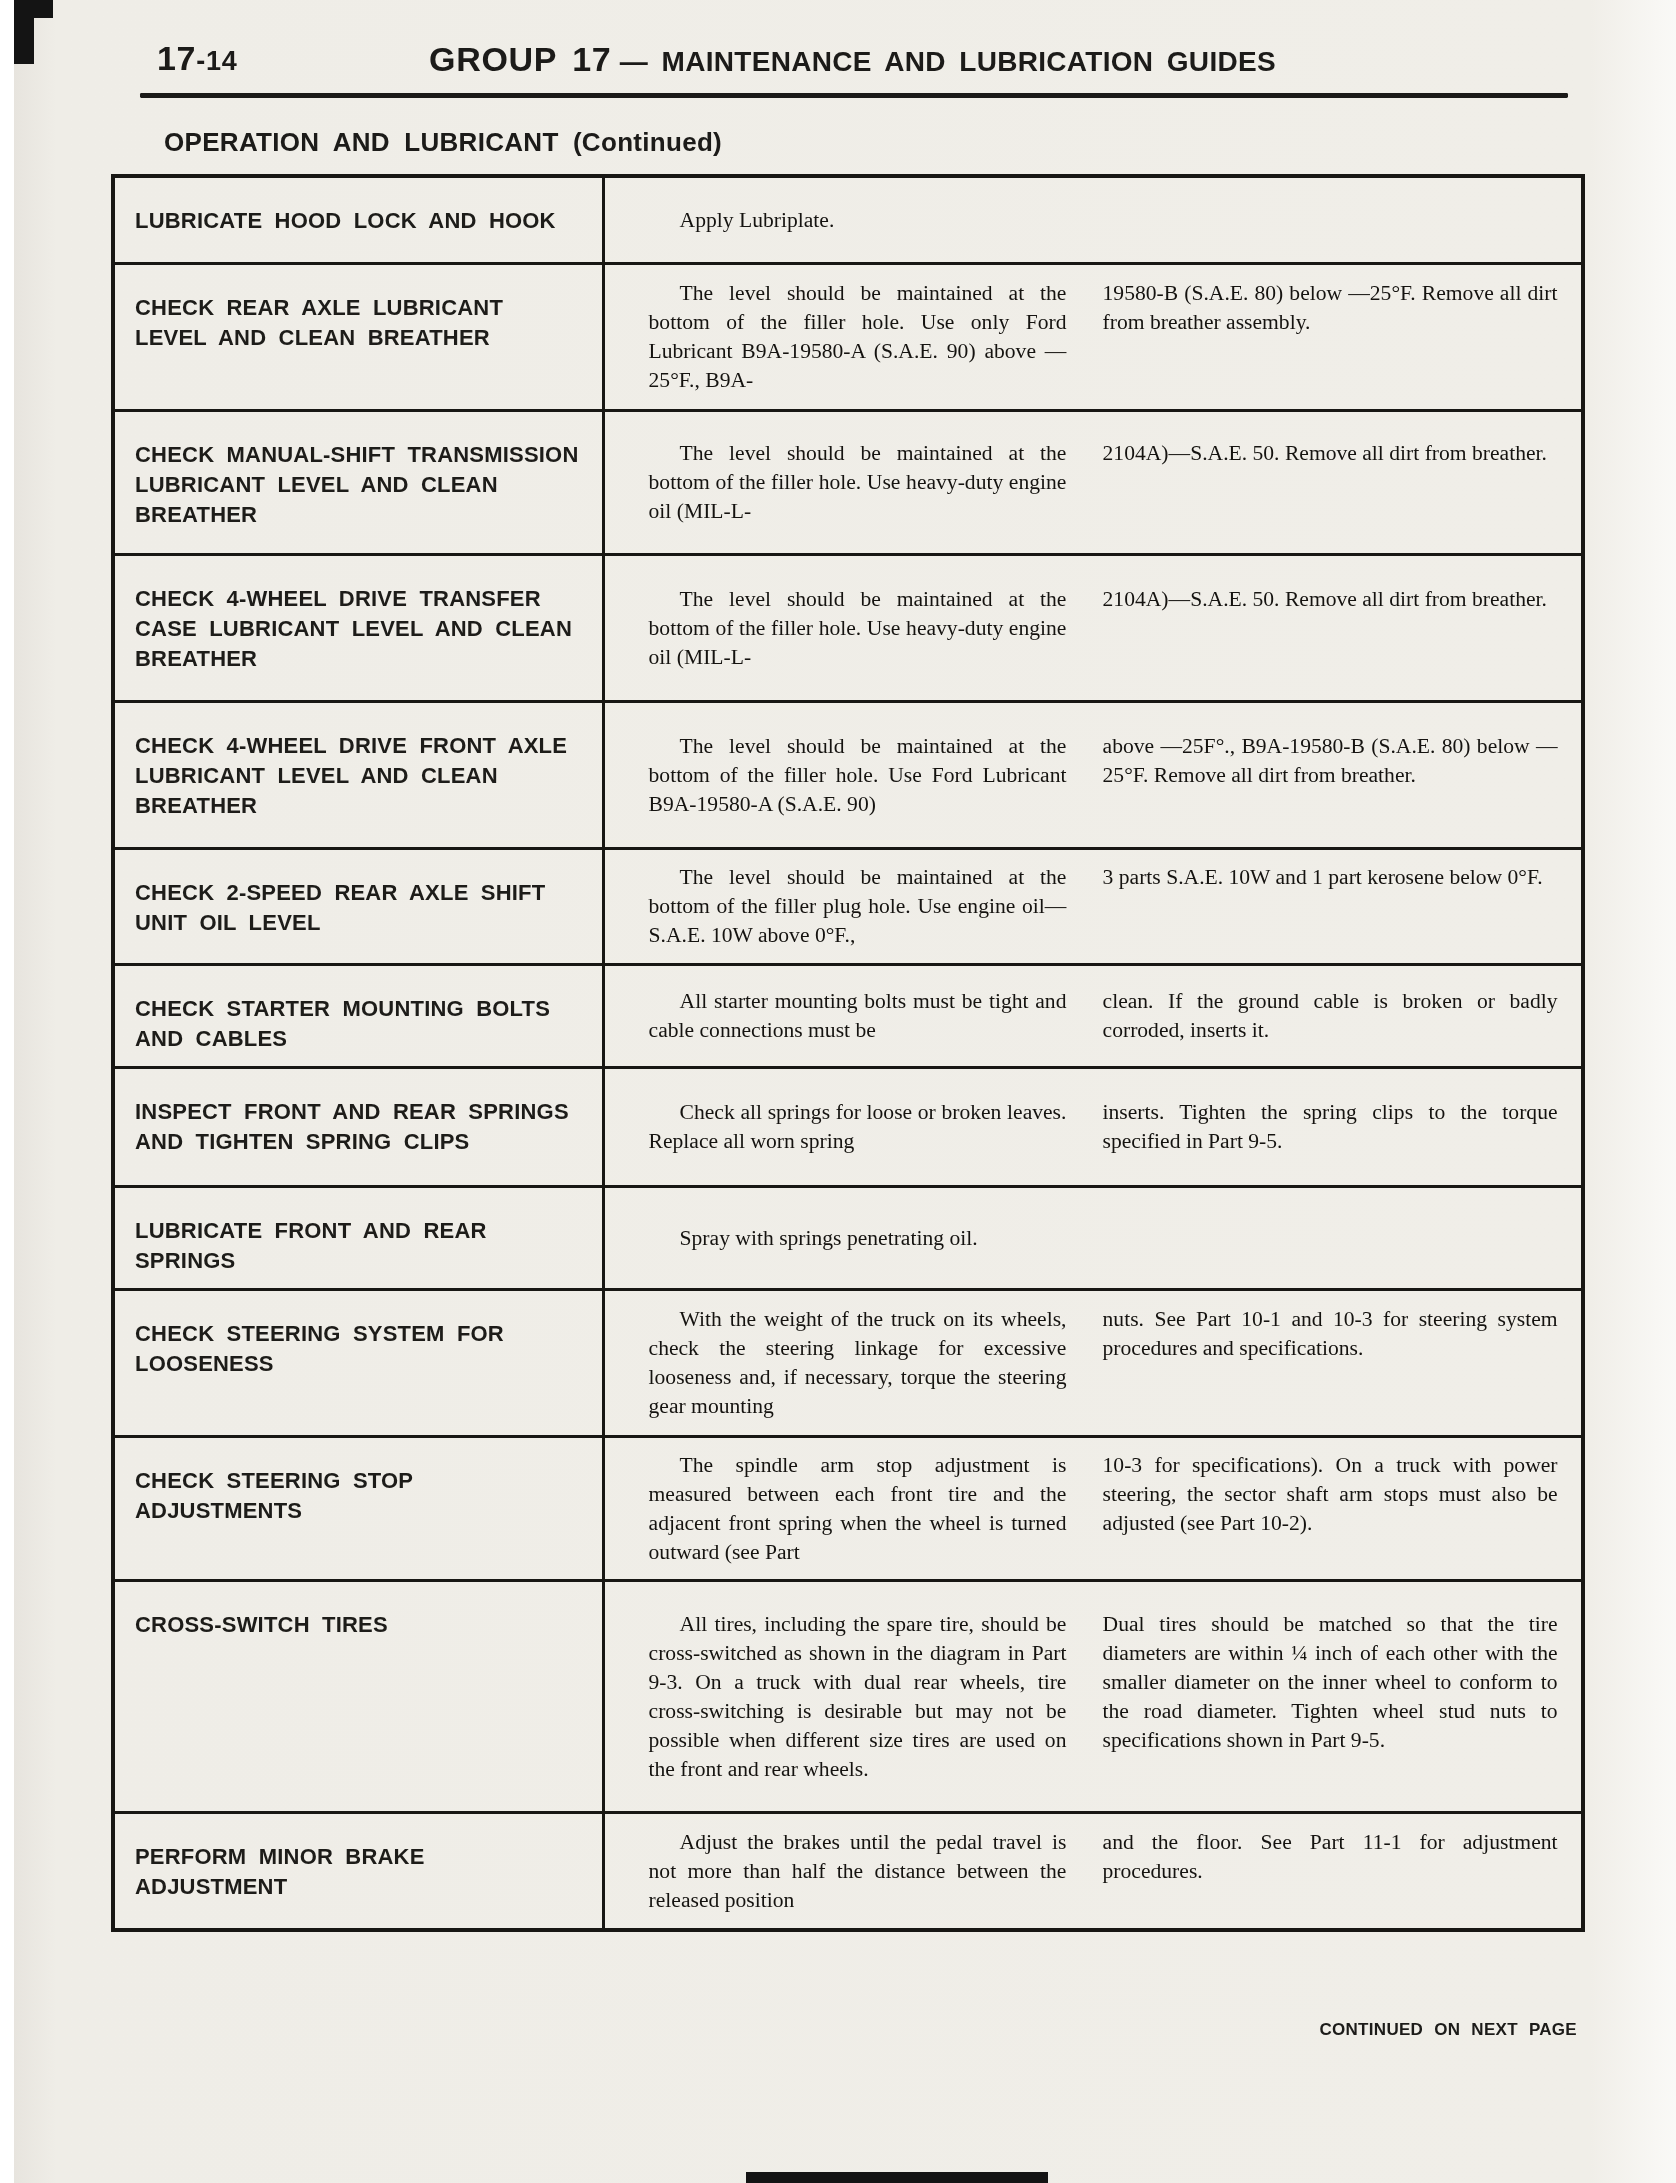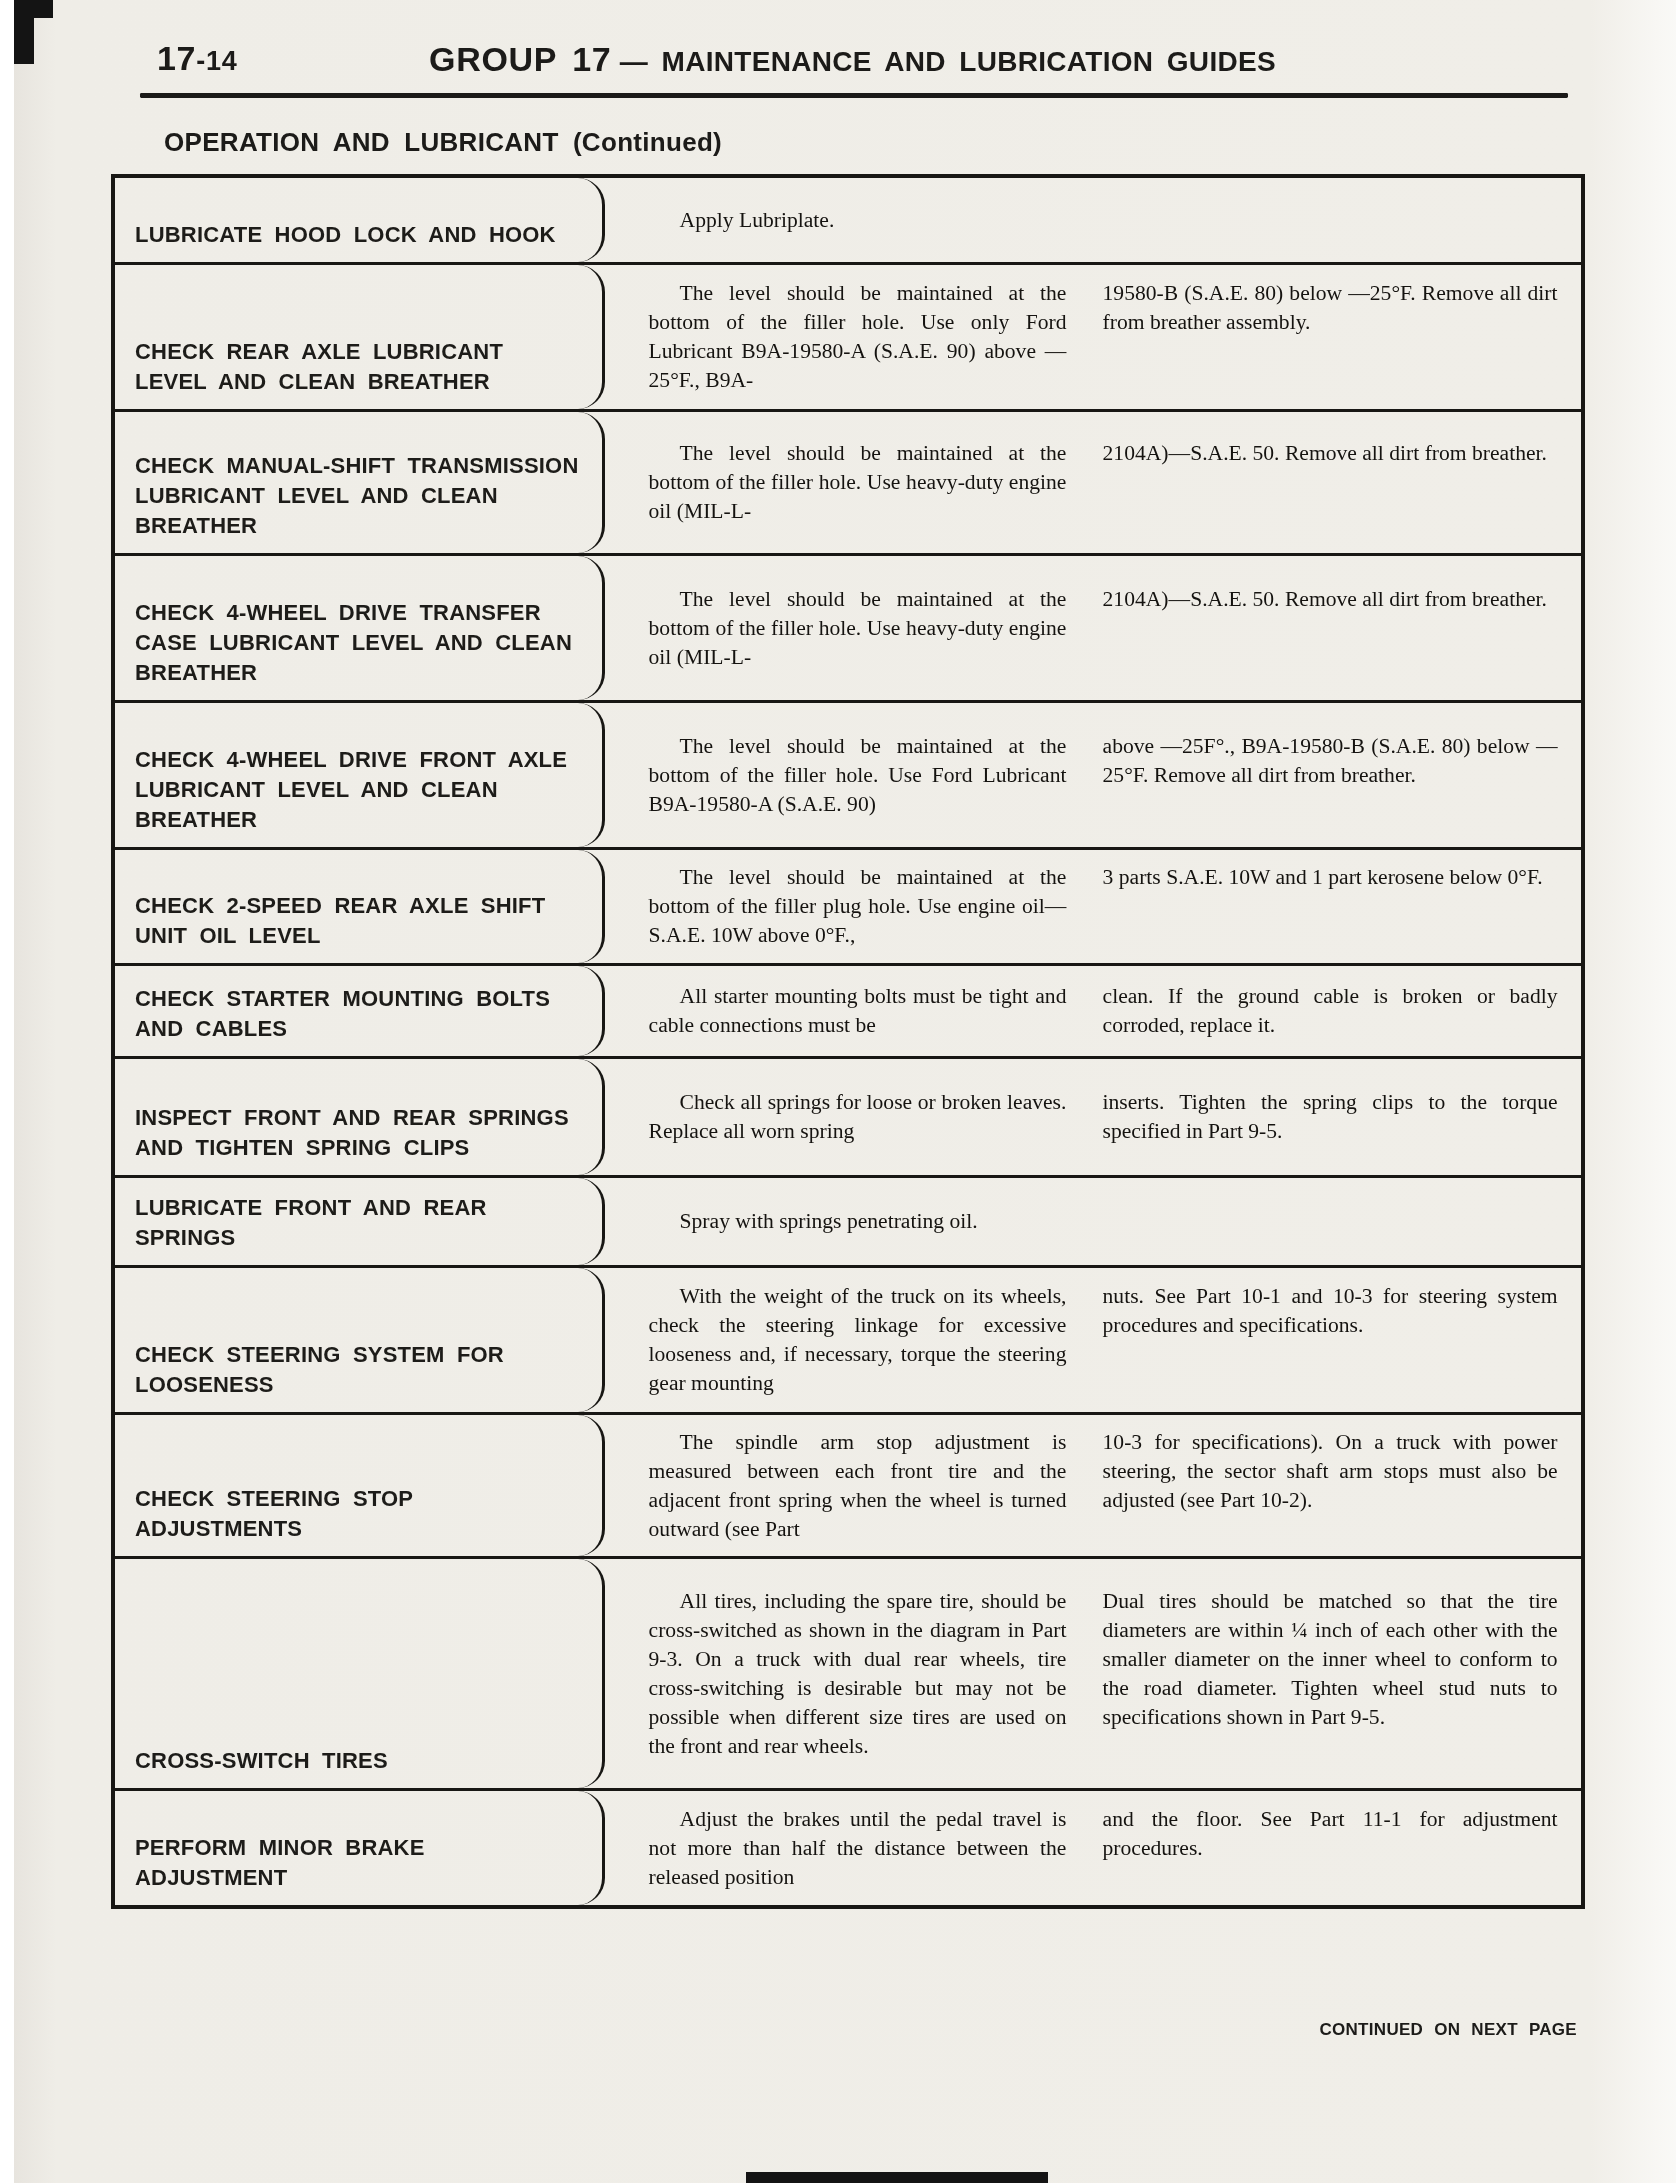--- a/index.html
+++ b/index.html
@@ -55,23 +55,22 @@
   .trow:nth-child(6){min-height:116px}
   .trow:nth-child(7){min-height:93px}
   .trow:nth-child(8){min-height:119px}
   .trow:nth-child(9){min-height:90px}
   .trow:nth-child(10){min-height:147px}
   .trow:nth-child(11){min-height:144px}
   .trow:nth-child(12){min-height:232px}
   .trow:nth-child(13){min-height:114px}
   .cell-op{
     width:33.4%;box-sizing:border-box;border-right:3.4px solid #181714;
-    display:flex;align-items:flex-end;
-    padding:12px 15px 12px 20px;
-    border-radius:27px;
+    display:flex;align-items:flex-start;
+    padding:28px 15px 12px 20px;
   }
   .oplabel{
     font-family:"Liberation Sans",sans-serif;font-weight:700;
     font-size:22px;line-height:30px;color:#1d1c19;
     word-spacing:6px;letter-spacing:0.2px;
   }
   .cell-text{
     flex:1;display:flex;align-items:center;box-sizing:border-box;
     padding:4px 0;
   }
@@ -181,21 +180,21 @@
     </div>
   </div>
 
   <div class="trow">
     <div class="cell-op">
       <div class="oplabel">CHECK STARTER MOUNTING BOLTS AND CABLES</div>
     </div>
     <div class="cell-text">
       <div class="cols">
         <p class="col-a">All starter mounting bolts must be tight and cable connections must be</p>
-        <p class="col-b">clean. If the ground cable is broken or badly corroded, replace it.</p>
+        <p class="col-b">clean. If the ground cable is broken or badly corroded, inserts it.</p>
       </div>
     </div>
   </div>
 
   <div class="trow">
     <div class="cell-op">
       <div class="oplabel">INSPECT FRONT AND REAR SPRINGS AND TIGHTEN SPRING CLIPS</div>
     </div>
     <div class="cell-text">
       <div class="cols">

